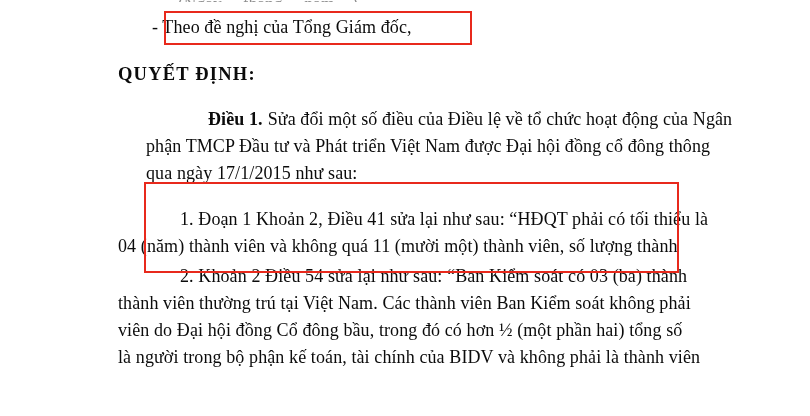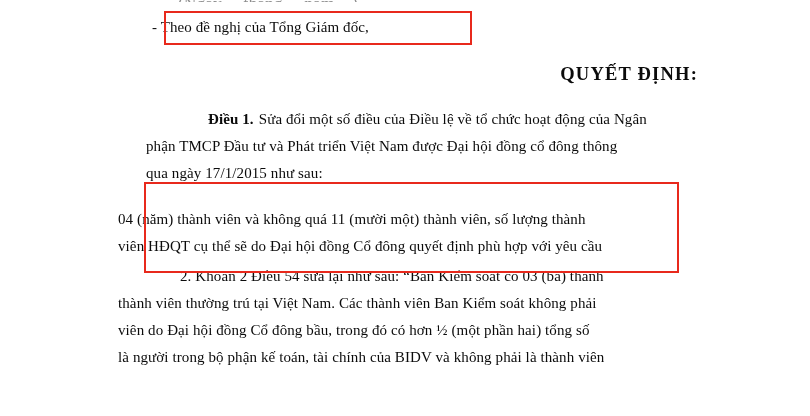--- a/index.html
+++ b/index.html
@@ -20,39 +20,39 @@
     height: 416px;
     background: #ffffff;
   }
   .doc-body {
     position: absolute;
     left: 118px;
     top: 0;
     width: 580px;
   }
   .line {
-    font-size: 15px;
+    font-size: 18px;
     line-height: 27px;
     white-space: nowrap;
     letter-spacing: 0.1px;
   }
   .truncated-top {
     position: absolute;
     left: 178px;
     top: -7px;
     font-size: 17.5px;
     color: #2f2f2f;
     opacity: 0.55;
     white-space: nowrap;
     overflow: hidden;
     height: 9px;
   }
   .indent-1 { padding-left: 34px; }
   .indent-2 { padding-left: 62px; }
-  .center { text-align: right; }
+  .center { text-align: left; }
   .bold { font-weight: bold; }
   .heading {
     font-weight: bold;
     font-size: 18.5px;
     letter-spacing: 1.2px;
   }
   
   .redbox {
     position: absolute;
     border: 2.2px solid #e8291c;
@@ -87,22 +87,22 @@
 
     <div style="margin-top:18px;margin-left:28px;">
       <div class="line">
         <span class="indent-2" style="display:inline-block;"></span><span class="bold">Điều 1.</span><span style="margin-left:5px;">Sửa đổi một số điều của Điều lệ về tổ chức hoạt động của Ngân</span>
       </div>
       <div class="line">phận TMCP Đầu tư và Phát triển Việt Nam được Đại hội đồng cổ đông thông</div>
       <div class="line">qua ngày 17/1/2015 như sau:</div>
     </div>
 
     <div style="margin-top:19px;">
+      <div class="line indent-2">1. Đoạn 1 Khoản 2, Điều 41 sửa lại như sau: “HĐQT phải có tối thiểu là</div>
       <div class="line">04 (năm) thành viên và không quá 11 (mười một) thành viên, số lượng thành</div>
-      <div class="line">viên HĐQT cụ thể sẽ do Đại hội đồng Cổ đông quyết định phù hợp với yêu cầu</div>
     </div>
 
     <div style="margin-top:3px;">
       <div class="line indent-2">2. Khoản 2 Điều 54 sửa lại như sau: “Ban Kiểm soát có 03 (ba) thành</div>
       <div class="line">thành viên thường trú tại Việt Nam. Các thành viên Ban Kiểm soát không phải</div>
       <div class="line">viên do Đại hội đồng Cổ đông bầu, trong đó có hơn ½ (một phần hai) tổng số</div>
       <div class="line">là người trong bộ phận kế toán, tài chính của BIDV và không phải là thành viên</div>
 
     </div>
 

